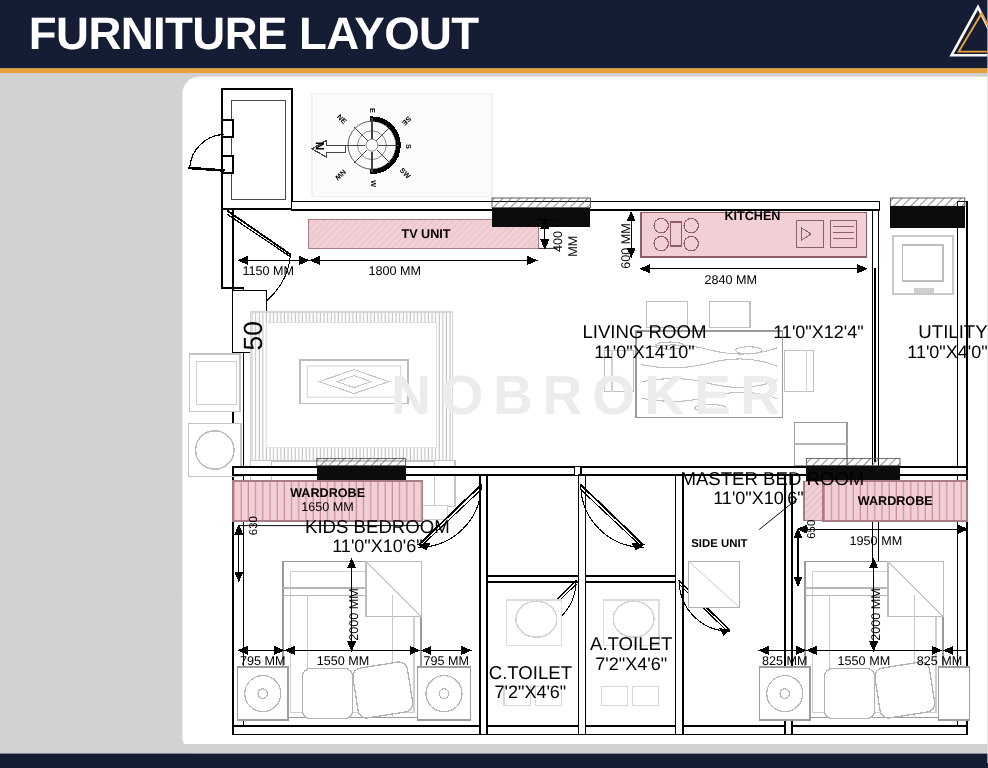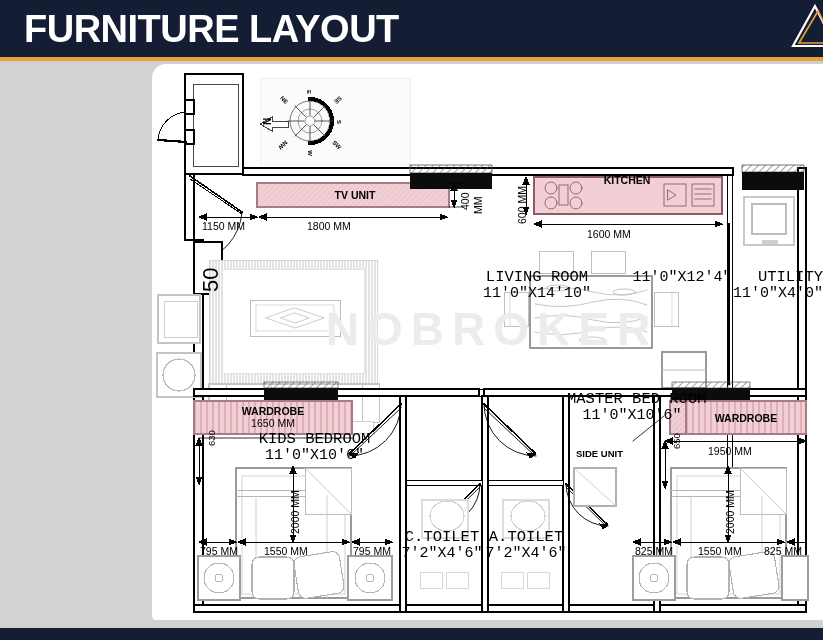--- a/index.html
+++ b/index.html
@@ -72,21 +72,21 @@
     color: #ececec;
     pointer-events: none;
     font-family: "Liberation Sans", sans-serif;
   }
 
   
   .roomlab {
     position: absolute;
     text-align: center;
     color: #000;
-    font-family: Liberation Mono, monospace;
+    font-family: Liberation Sans, sans-serif;
     line-height: 1.02;
     white-space: nowrap;
   }
   .roomlab .nm { font-size: 15.5px; display:block; }
   .roomlab .dm { font-size: 15px; display:block; }
 
   
   .pinklab {
     position: absolute;
     font-size: 10.5px;
@@ -501,35 +501,35 @@
       <span class="dm">11'0"X4'0"</span>
     </div>
     <div class="roomlab" style="left:75px; top:368px; width:175px;">
       <span class="nm">KIDS BEDROOM</span>
       <span class="dm">11'0"X10'6"</span>
     </div>
     <div class="roomlab" style="left:415px; top:328px; width:130px; line-height:1.0;">
       <span class="nm">MASTER BED ROOM</span>
       <span class="dm">11'0"X10'6"</span>
     </div>
-    <div class="roomlab" style="left:246px; top:466px; width:88px;">
+    <div class="roomlab" style="left:246px; top:490px; width:88px;">
       <span class="nm">C.TOILET</span>
       <span class="dm">7'2"X4'6"</span>
     </div>
     <div class="roomlab" style="left:330px; top:466px; width:88px;">
       <span class="nm">A.TOILET</span>
       <span class="dm">7'2"X4'6"</span>
     </div>
 
     <div class="dimlab" style="left:50px; top:156px;">1150 MM</div>
     <div class="dimlab" style="left:155px; top:156px;">1800 MM</div>
     <div class="dimlab rot" style="left:307px; top:146px;">400</div>
     <div class="dimlab rot" style="left:320px; top:150px;">MM</div>
     <div class="dimlab rot" style="left:364px; top:160px;">600 MM</div>
-    <div class="dimlab" style="left:435px; top:164px;">1600 MM</div>
+    <div class="dimlab" style="left:435px; top:164px;">2840 MM</div>
     <div class="bigrot" style="left:46px; top:228px;">50</div>
     <div class="dimlab rot" style="left:54px; top:382px; font-size:9.5px;">630</div>
     <div class="dimlab" style="left:48px; top:481px;">795 MM</div>
     <div class="dimlab" style="left:112px; top:481px;">1550 MM</div>
     <div class="dimlab" style="left:201px; top:481px;">795 MM</div>
     <div class="dimlab rot" style="left:137px; top:470px;">2000 MM</div>
     <div class="dimlab" style="left:556px; top:381px;">1950 MM</div>
     <div class="dimlab rot" style="left:519px; top:385px; font-size:9.5px;">650</div>
     <div class="dimlab" style="left:483px; top:481px;">825 MM</div>
     <div class="dimlab" style="left:546px; top:481px;">1550 MM</div>

